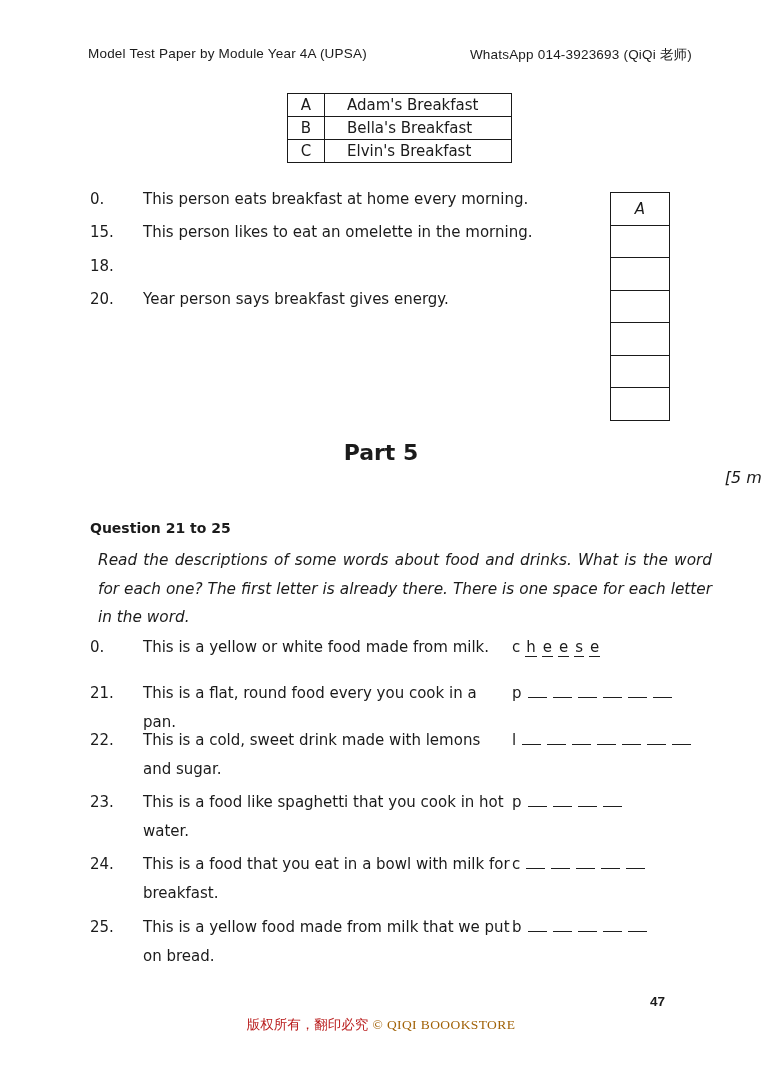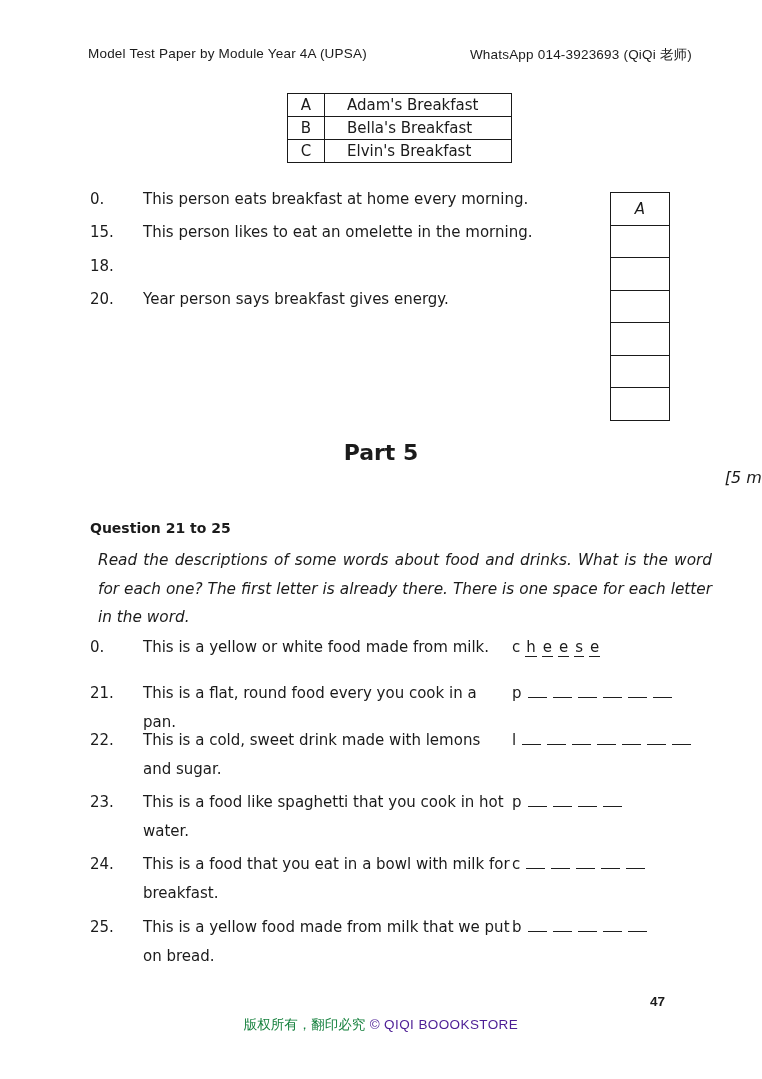--- a/index.html
+++ b/index.html
@@ -64,22 +64,22 @@
     display:inline-block; border-bottom:1.2px solid #1f1f1f;
     margin-left:5px; line-height:17px; padding:0 1px;
   }
   .ans-blank {
     display:inline-block; width:19px; height:13px;
     border-bottom:1.6px solid #1f1f1f; margin-left:6px;
   }
   
   .page-number { position:absolute; left:650px; top:994px; font-family:"Liberation Sans", sans-serif; font-weight:bold; font-size:13.5px; }
   .footer { position:absolute; left:0; top:1016px; width:762px; text-align:center; font-size:13.5px; }
-  .footer .cn { color:#15803d; font-family:"DejaVu Serif", serif; }
-  .footer .en { color:#4c1d95; font-family:Liberation Sans, sans-serif; letter-spacing:0.4px; }
+  .footer .cn { color:#b91c1c; font-family:"DejaVu Serif", serif; }
+  .footer .en { color:#a16207; font-family:Liberation Serif, serif; letter-spacing:0.4px; }
 </style>
 </head>
 <body>
 
 <div class="header-left">Model Test Paper by Module Year 4A (UPSA)</div>
 <div class="header-right">WhatsApp 014-3923693 (QiQi 老师)</div>
 
 <table class="options">
   <tbody>
       <tr>

